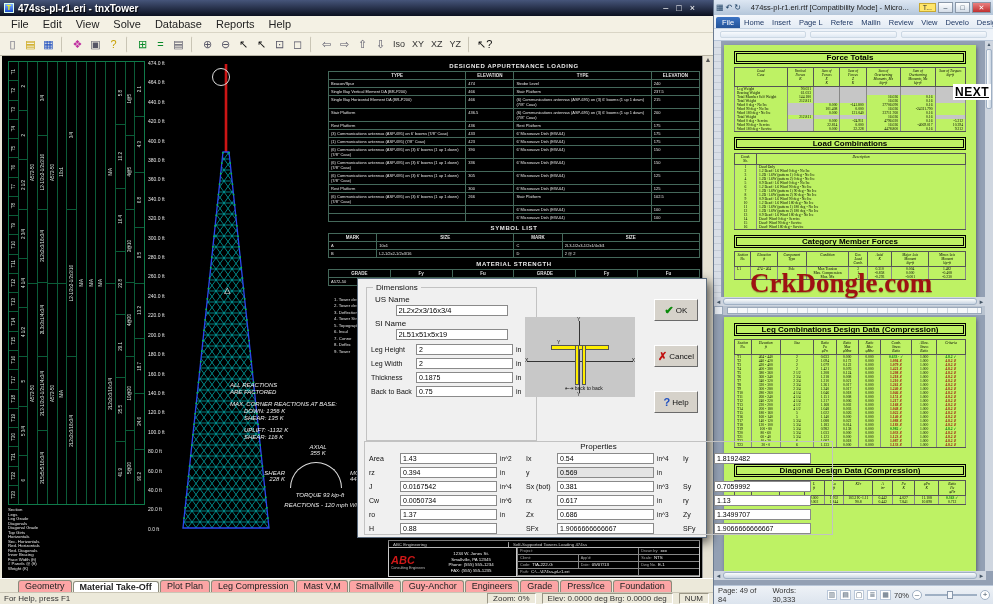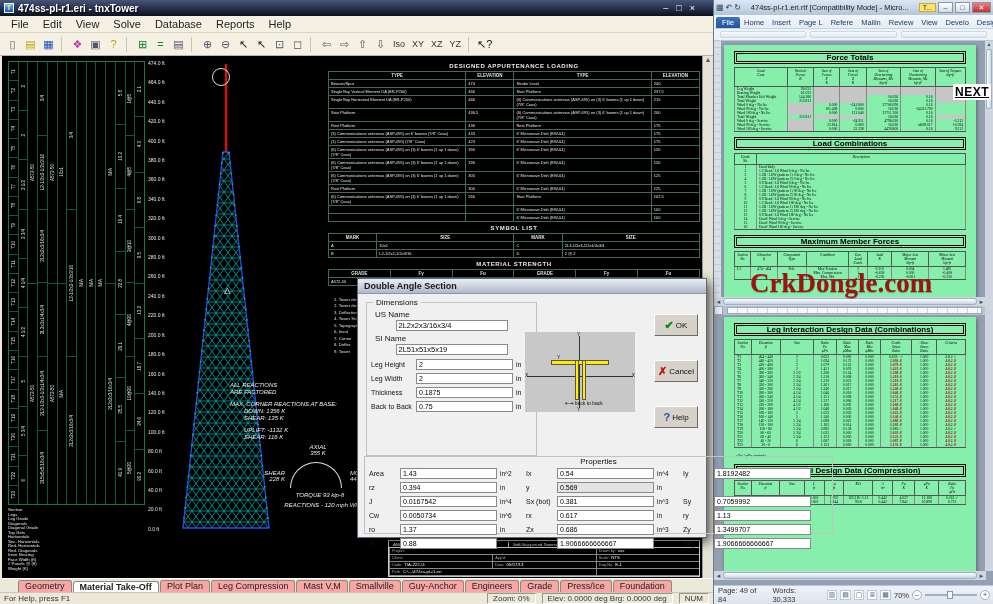--- a/index.html
+++ b/index.html
@@ -106,21 +106,21 @@
 
   
   .dlg { position:absolute; left:357px; top:278px; width:350px; height:260px; background:#f0f0f0;
          border:1px solid #5a6a7c; box-shadow:3px 4px 10px rgba(0,0,0,.65); z-index:40; font-size:8px; color:#111; }
   .dlg-titlebar { height:15px; background:linear-gradient(#e9eef5,#aeb9c9); display:flex; align-items:center;
                   padding:0 6px; font-size:9px; font-weight:bold; color:#1a1a1a; border-bottom:1px solid #8a97a8; }
   .dlg-body { position:relative; height:244px;padding-left:15px; }
   .dlg fieldset { position:absolute; border:1px solid #c2c2c2; }
   .dlg legend { font-size:8px; padding:0 3px; margin-left:6px; }
   .fs-dims { left:8px; top:4px; width:134px; height:158px; }
-  .fs-props { left:6px; top:162px; width:338px; height:78px; border:none; }
+  .fs-props { left:6px; top:162px; width:338px; height:94px; border:none; }
   .fs-props .props-legend { text-align:center; font-size:8px; display:block; margin:0 0 2px; }
   .dim-name-label { display:block; margin:3px 0 1px 8px; }
   .dim-name-input { display:block; margin:0 auto; width:112px; height:11px; font-size:7.5px;
                     border:1px solid #8a8a8a; padding:0 2px; background:#fff; font-family:"Liberation Sans",sans-serif; }
   .dim-rows { margin-top:4px; }
   .f-row { display:flex; align-items:center; margin:0 4px 3px; gap:3px; }
   .f-row .f-label { width:42px; font-size:7px; text-align:left; }
   .f-row input { flex:1; height:11px; min-width:0; border:1px solid #8a8a8a; font-size:7px; padding:0 2px;
                  background:#fff; font-family:"Liberation Sans",sans-serif; }
   .f-row input.gray { background:#e4e4e4; }
@@ -160,21 +160,21 @@
   .wbtn.close { background:linear-gradient(#e98080,#c03030); color:#fff; width:19px; }
   .word-ribbontabs { height:14px; background:linear-gradient(#f4f7fb,#e4ecf5); display:flex; align-items:flex-end;
                      font-size:7.5px; color:#1f3864; border-bottom:1px solid #c5d3e2; padding-left:2px; }
   .rtab { padding:1px 4px 1px; white-space:nowrap; }
   .rtab-file { background:linear-gradient(#3c74c4,#235398); color:#fff; border-radius:2px 2px 0 0; padding:1px 6px; }
   .word-ribbon { height:12px; background:#eef3f9; border-bottom:1px solid #b9c7d9; display:flex; gap:4px; padding:2px 6px; }
   .ribbon-blur { flex:1; background:linear-gradient(#f8fafd,#dfe9f3); border:1px solid #ccd8e4; border-radius:2px; }
 
   .word-doc-top { position:absolute; left:0; top:41px; width:272px; height:256px; background:#93a0b4; overflow:hidden; }
   .vruler { position:absolute; left:0; top:0; width:7px; height:100%; background:repeating-linear-gradient(#d9dfe7 0 6px,#c4ccd6 6px 7px); }
-  .page { position:absolute; background:#86efac; box-shadow:1px 2px 4px rgba(0,0,0,.4); }
+  .page { position:absolute; background:#bef264; box-shadow:1px 2px 4px rgba(0,0,0,.4); }
   .page-top { left:10px; top:4px; width:252px; height:300px; padding:6px 10px; }
   .page-bot { left:10px; top:2px; width:252px; height:260px; padding:6px 10px; }
 
   .rpt-title { border:1px solid #000; outline:1px solid #000; outline-offset:-3px; text-align:center;
                font-weight:bold; font-size:8px; padding:1px 0; margin-bottom:3px; font-family:"Liberation Sans",sans-serif; }
   .rpt { width:100%; border-collapse:collapse; table-layout:fixed; font-family:"Liberation Serif",serif; margin-bottom:5px; }
   .rpt th { font-size:3.6px; font-style:italic; border:1px solid #555; padding:1px; white-space:pre-line;
             font-weight:normal; vertical-align:top; }
   .rpt td { font-size:3.7px; border-left:1px solid #888; border-right:1px solid #888; padding:0 2px;
             text-align:right; white-space:nowrap; overflow:hidden; }
@@ -784,20 +784,32 @@
             <div class="">9.  Tower</div>
           </div>
       </div>
 
       <div class="tblock">
         <div class="tblock-top">
           <span>ABC Engineering</span>
           <span>Self-Supported Towers Loading 474ss</span>
         </div>
         <div class="tblock-main">
+          <div class="tblock-firm">
+            <div>
+              <div class="abc-logo">ABC</div>
+              <div class="abc-sub">Consulting Engineers</div>
+            </div>
+            <div class="tblock-addr">
+              <div>1234 W. Jones St.</div>
+              <div>Smallville, PA 12345</div>
+              <div>Phone: (555) 555-1234</div>
+              <div>FAX: (555) 555-1235</div>
+            </div>
+          </div>
           <div class="tblock-fields">
             <div class="tb-field wide"><b>Project:</b></div>
             <div class="tb-field"><b>Drawn by:</b><span>xxx</span></div>
             <div class="tb-field"><b>Client:</b></div>
             <div class="tb-field"><b>App'd:</b></div>
             <div class="tb-field"><b>Scale:</b><span>NTS</span></div>
             <div class="tb-field"><b>Code:</b><span>TIA-222-G</span></div>
             <div class="tb-field"><b>Date:</b><span>05/07/13</span></div>
             <div class="tb-field"><b>Dwg No.</b><span>E-1</span></div>
             <div class="tb-field wide"><b>Path:</b><span>C:\...\474ss-pl-r1.eri</span></div>
@@ -827,23 +839,20 @@
       <span>For Help, press F1</span>
       <span class="st-right">
         <span class="st-cell">Zoom: 0%</span>
         <span class="st-cell">Elev: 0.0000 deg  Brg: 0.0000 deg</span>
         <span class="st-cell">NUM</span>
       </span>
     </div>
   </div>
 
   <div class="dlg">
-    <div class="dlg-titlebar">
-      <span>Double Angle Section</span>
-    </div>
     <div class="dlg-body">
       <fieldset class="fs-dims">
         <legend>Dimensions</legend>
         <span class="dim-name-label">US Name</span>
         <input class="dim-name-input" value="2L2x2x3/16x3/4" style="">
         <span class="dim-name-label">SI Name</span>
         <input class="dim-name-input" value="2L51x51x5x19" style="">
         <div class="dim-rows">
             <div class="f-row">
               <span class="f-label">Leg Height</span>
@@ -1251,21 +1260,21 @@
               <tr>
                 <td>15</td>
                 <td>Dead+Wind 90 deg - Service</td>
               </tr>
               <tr>
                 <td>16</td>
                 <td>Dead+Wind 180 deg - Service</td>
               </tr>
             </tbody>
           </table>
-        <div class="rpt-title">Maximum Member Forces</div>
+        <div class="rpt-title">Category Member Forces</div>
         <table class="rpt tbl-maxmem">
           <colgroup>
               <col style="width:16px">
               <col style="width:26px">
               <col style="width:28px">
               <col style="width:42px">
               <col style="width:18px">
               <col style="width:24px">
               <col style="width:36px">
               <col style="width:36px">
@@ -1336,21 +1345,21 @@
       <span class="hs-thumb" style="flex:1"></span>
       <span class="hs-arrow">►</span>
     </div>
     <div class="word-ruler">
       <span class="ruler-tab"></span>
       <span class="ruler-band"></span>
     </div>
 
     <div class="word-doc-bot">
       <div class="page page-bot">
-        <div class="rpt-title">Leg Interaction Design Data (Combinations)</div>
+        <div class="rpt-title">Leg Combinations Design Data (Compression)</div>
         <table class="rpt tbl-leg">
           <colgroup>
               <col style="width:15px">
               <col style="width:26px">
               <col style="width:30px">
               <col style="width:20px">
               <col style="width:20px">
               <col style="width:20px">
               <col style="width:28px">
               <col style="width:22px">

